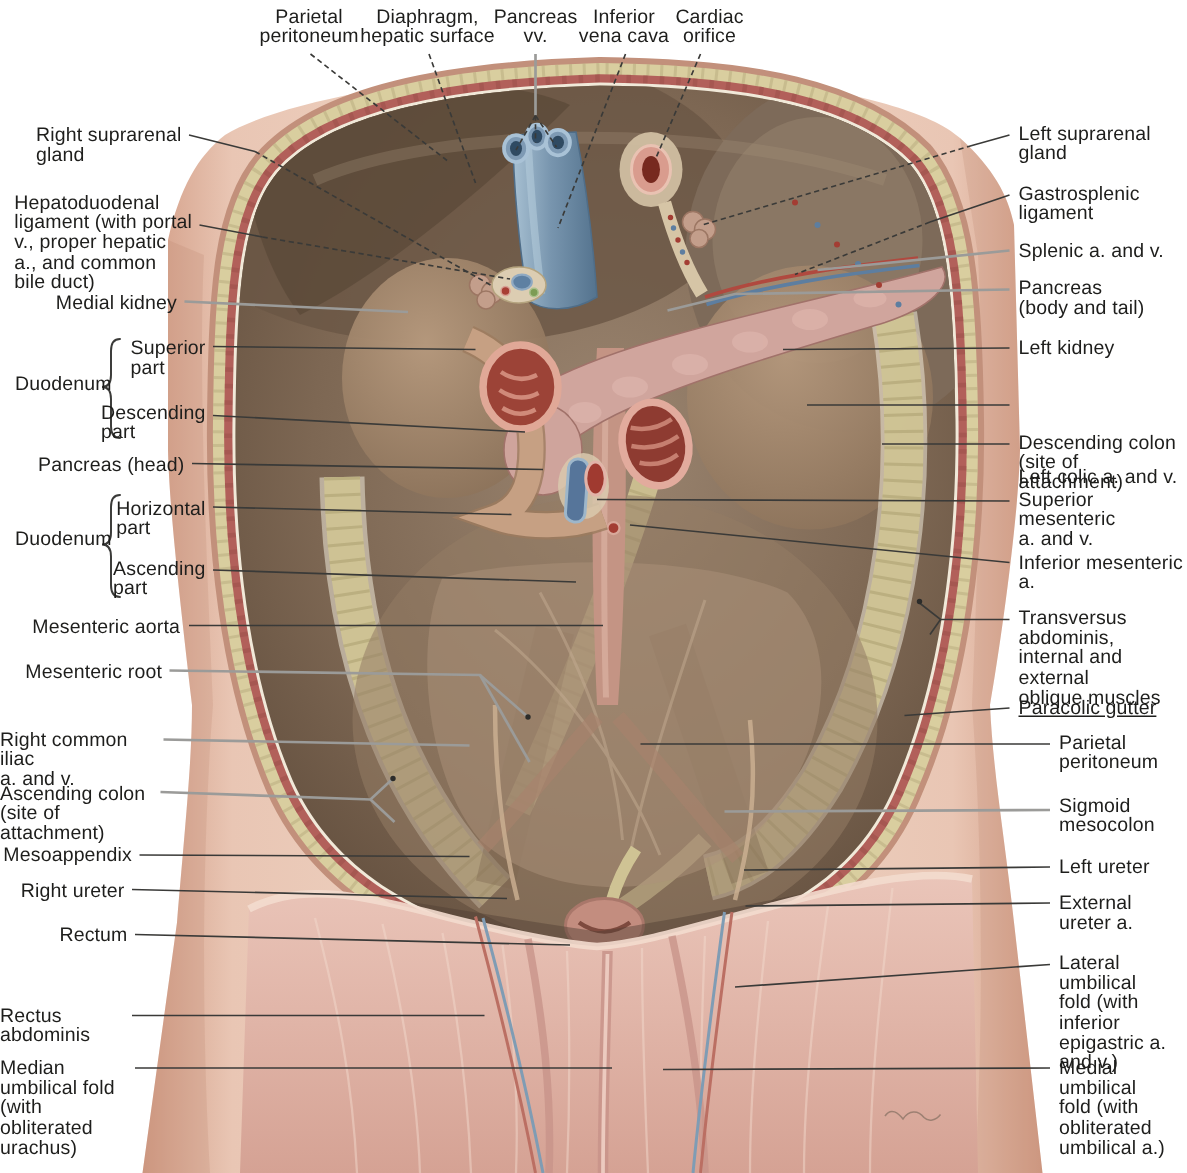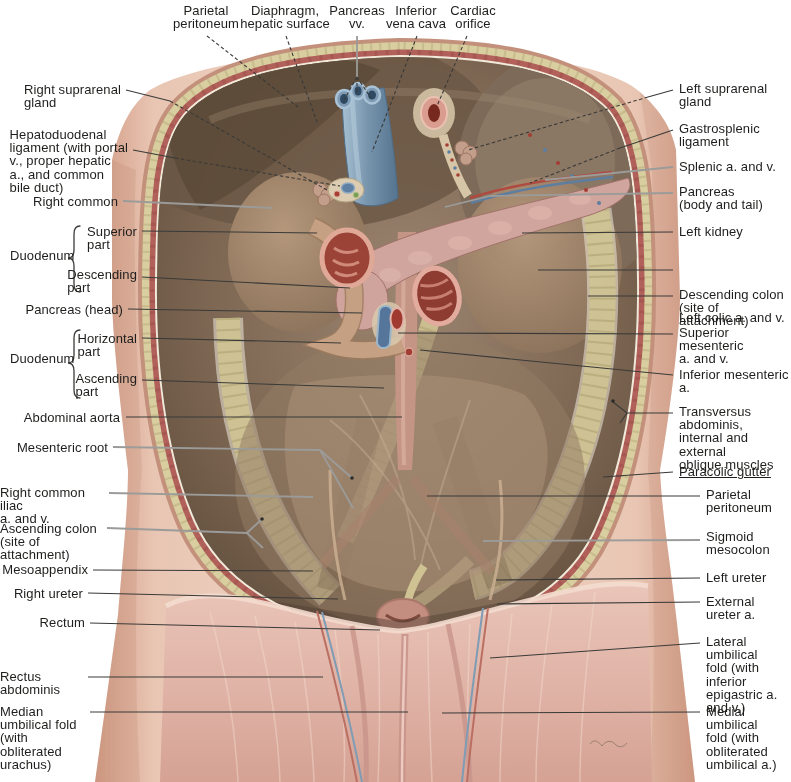--- a/index.html
+++ b/index.html
@@ -283,33 +283,33 @@
 vena cava</div>
       <div class="lbl center" style="left: 473px; top: 4px;">Cardiac
 orifice</div>
       <div class="lbl right" style="right: 670px; top: 83px;">Right suprarenal
 gland</div>
       <div class="lbl right" style="right: 663px; top: 128px;">Hepatoduodenal
 ligament (with portal
 v., proper hepatic
 a., and common
 bile duct)</div>
-      <div class="lbl right" style="right: 673px; top: 195px;">Right common</div>
+      <div class="lbl right" style="right: 673px; top: 195px;">Medial kidney</div>
       <div class="lbl left" style="left: 10px; top: 249px;">Duodenum</div>
       <div class="lbl right" style="right: 654px; top: 225px;">Superior
 part</div>
       <div class="lbl right" style="right: 654px; top: 268px;">Descending
 part</div>
       <div class="lbl right" style="right: 668px; top: 303px;">Pancreas (head)</div>
       <div class="lbl left" style="left: 10px; top: 352px;">Duodenum</div>
       <div class="lbl right" style="right: 654px; top: 332px;">Horizontal
 part</div>
       <div class="lbl right" style="right: 654px; top: 372px;">Ascending
 part</div>
-      <div class="lbl right" style="right: 671px; top: 411px;">Abdominal aorta</div>
+      <div class="lbl right" style="right: 671px; top: 411px;">Mesenteric aorta</div>
       <div class="lbl right" style="right: 683px; top: 441px;">Mesenteric root</div>
       <div class="lbl right" style="right: 688px; top: 486px;">Right common iliac
 a. and v.</div>
       <div class="lbl right" style="right: 689px; top: 522px;">Ascending colon
 (site of attachment)</div>
       <div class="lbl right" style="right: 703px; top: 563px;">Mesoappendix</div>
       <div class="lbl right" style="right: 708px; top: 587px;">Right ureter</div>
       <div class="lbl right" style="right: 706px; top: 616px;">Rectum</div>
       <div class="lbl right" style="right: 708px; top: 670px;">Rectus abdominis</div>
       <div class="lbl right" style="right: 706px; top: 705px;">Median

